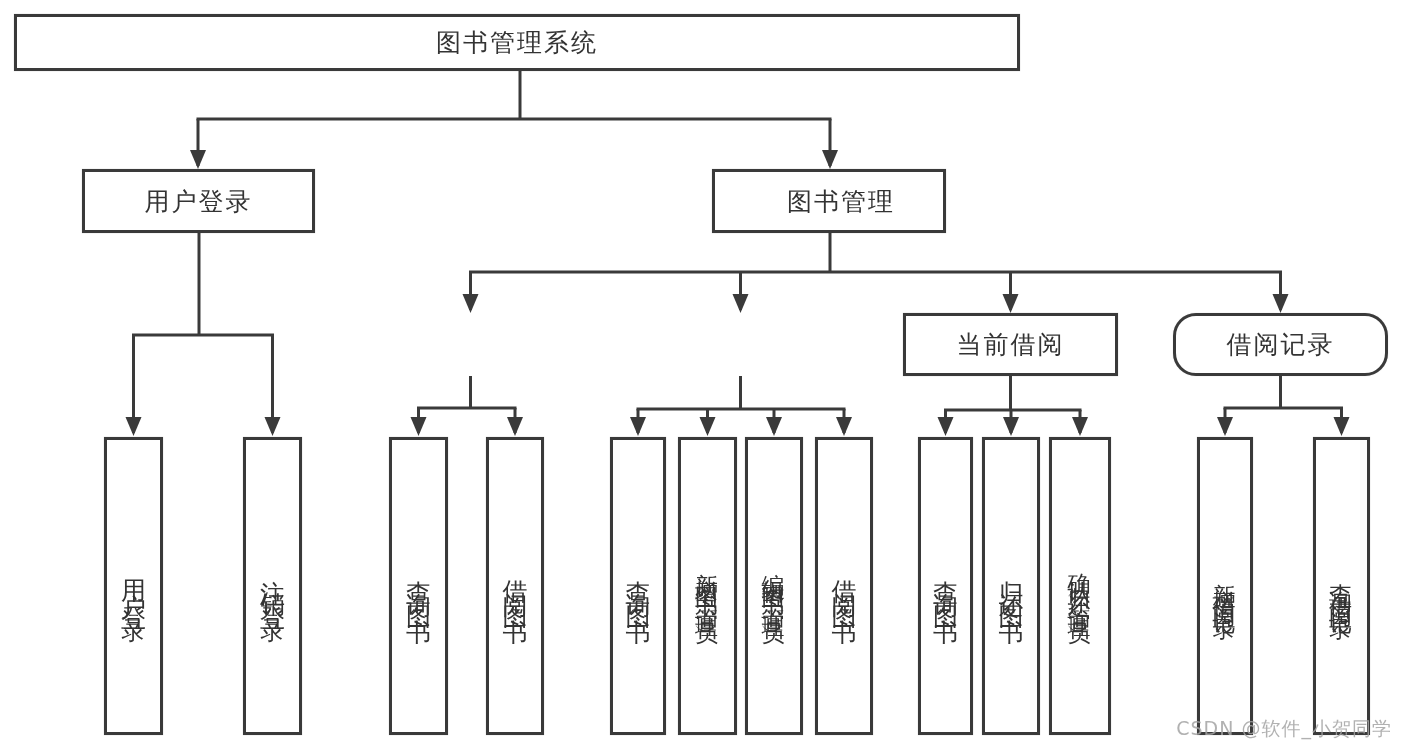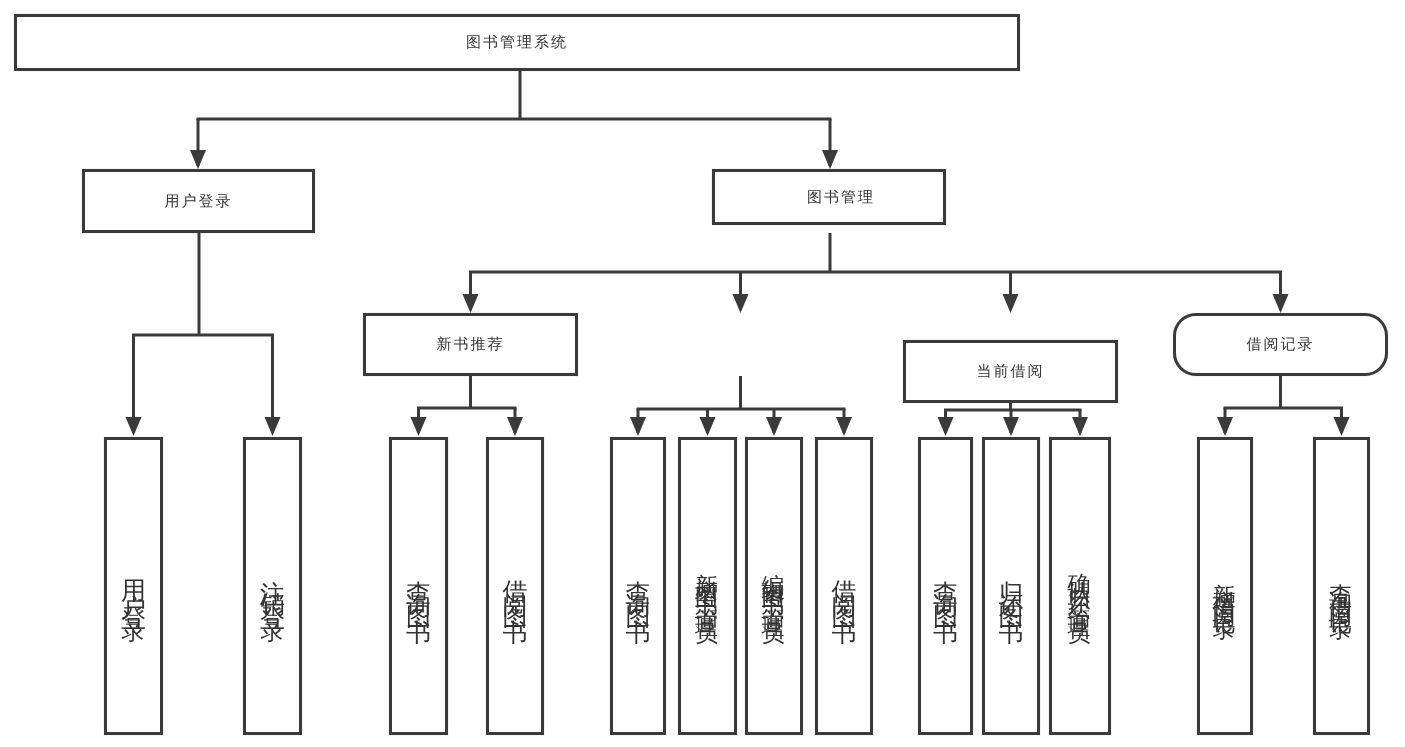--- a/index.html
+++ b/index.html
@@ -25,21 +25,21 @@
     box-sizing: border-box;
     border: 3px solid #3a3a3a;
     background: #ffffff;
     color: #333333;
     display: flex;
     align-items: center;
     justify-content: center;
     box-shadow: 0 0 1px rgba(0,0,0,0.25);
   }
   .hnode {
-    font-size: 15px;
+    font-size: 25px;
     letter-spacing: 2px;
     white-space: nowrap;
   }
   .vnode {
     writing-mode: vertical-rl;
     text-orientation: mixed;
     font-size: 25px;
     letter-spacing: 13px;
     white-space: nowrap;
   }
@@ -123,38 +123,38 @@
         <path d="M1223.5,408 L1343,408"></path>
         <path d="M1225,408 L1225,433" marker-end="url(#arr)"></path>
         <path d="M1341.5,408 L1341.5,433" marker-end="url(#arr)"></path>
       </g>
     </g>
   </svg>
 
   <div class="node hnode" style="left:14px; top:14px; width:1006px; height:57px;">图书管理系统</div>
 
   <div class="node hnode" style="left:82px; top:169px; width:233px; height:64px;">用户登录</div>
-  <div class="node hnode" style="left:712px; top:169px; width:234px; height:56px;padding-left:24px;">图书管理</div>
+  <div class="node hnode" style="left:712px; top:169px; width:234px; height:64px;padding-left:24px;">图书管理</div>
 
-  <div class="node hnode" style="left:363px; top:313px; width:215px; height:63px;">新书推荐</div>
-  <div class="node hnode" style="left:903px; top:313px; width:215px; height:63px;margin-top:27px;">当前借阅</div>
+  <div class="node hnode" style="left:903px; top:313px; width:215px; height:63px;">当前借阅</div>
   <div class="node hnode" style="left:1173px; top:313px; width:215px; height:63px;border-radius:23px;">借阅记录</div>
 
   <div class="node vnode" style="left:104px; top:437px; width:59px; height:298px;">用户登录</div>
   <div class="node vnode" style="left:243px; top:437px; width:59px; height:298px;">注销登录</div>
 
   <div class="node vnode" style="left:389px; top:437px; width:59px; height:298px;">查询图书</div>
   <div class="node vnode" style="left:486px; top:437px; width:58px; height:298px;">借阅图书</div>
 
   <div class="node vnode" style="left:610px; top:437px; width:56px; height:298px;">查询图书</div>
   <div class="node vnode dense" style="left:678px; top:437px; width:59px; height:298px;">新增图书（管理员）</div>
   <div class="node vnode dense" style="left:745px; top:437px; width:58px; height:298px;">编辑图书（管理员）</div>
   <div class="node vnode" style="left:815px; top:437px; width:58px; height:298px;">借阅图书</div>
 
   <div class="node vnode" style="left:918px; top:437px; width:55px; height:298px;">查询图书</div>
   <div class="node vnode" style="left:982px; top:437px; width:58px; height:298px;">归还图书</div>
   <div class="node vnode dense" style="left:1049px; top:437px; width:62px; height:298px;">确认归还（管理员）</div>
 
   <div class="node vnode dense" style="left:1197px; top:437px; width:56px; height:298px;">新增借阅记录</div>
   <div class="node vnode dense" style="left:1313px; top:437px; width:57px; height:298px;">查询借阅记录</div>
 
+  <div class="watermark">CSDN @软件_小贺同学</div>
 
 </div>
 
 </body></html>

